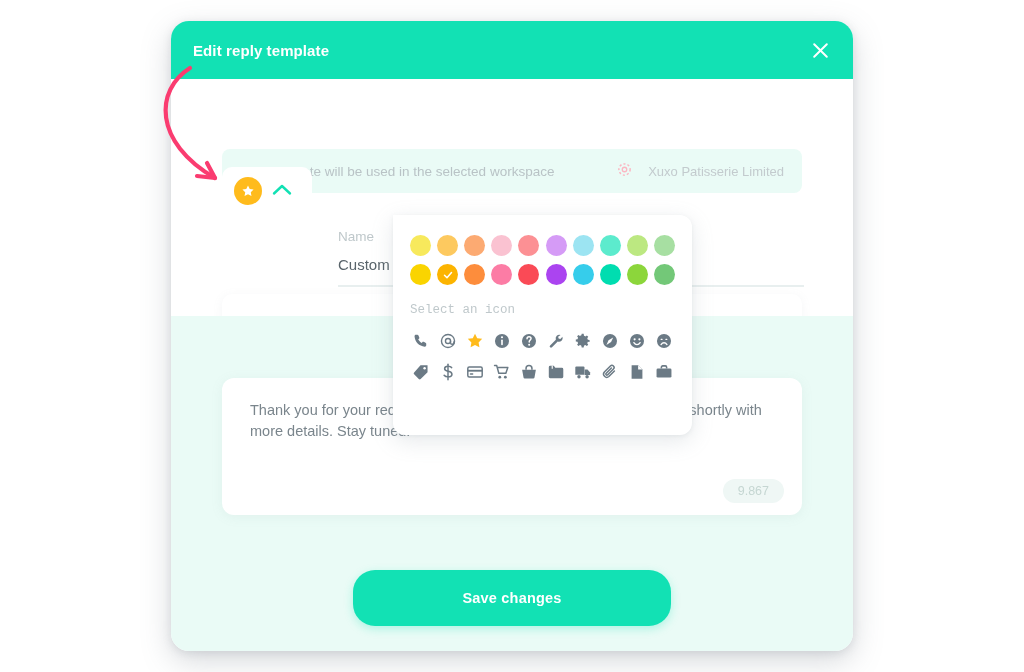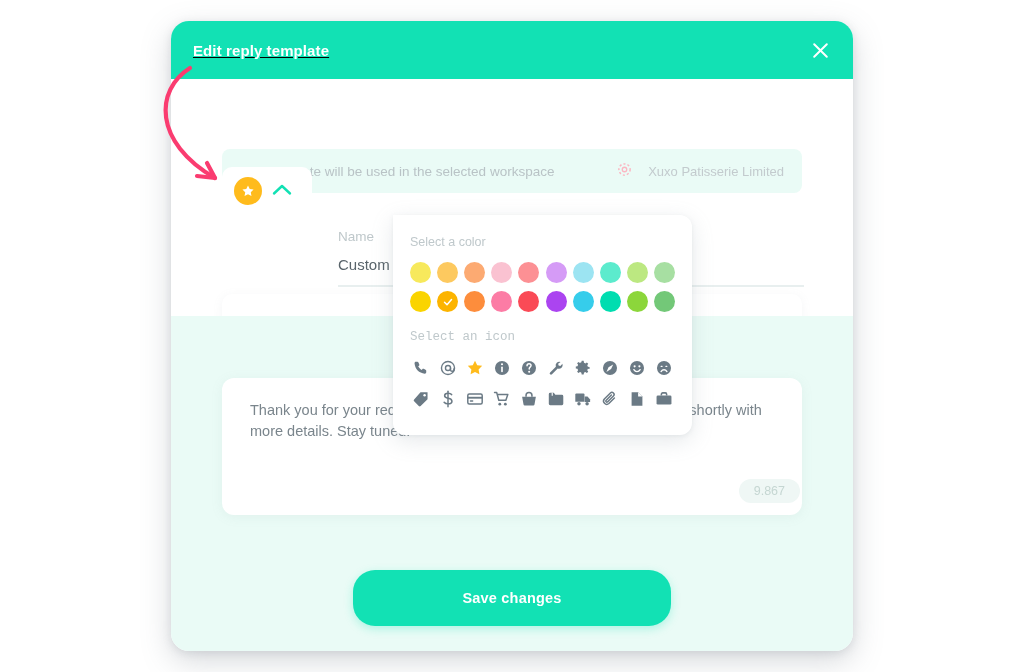--- a/index.html
+++ b/index.html
@@ -28,21 +28,20 @@
     overflow: hidden;
   }
 
   .modal-header {
     position: relative;
     height: 58px;
     background: #12E1B4;
     display: flex;
     align-items: center;
     padding: 16px 22px;
-    text-decoration: underline;
   }
   .modal-title {
     color: #ffffff;
     font-size: 15px;
     font-weight: bold;
     letter-spacing: .1px;
   }
   .close-btn {
     position: absolute;
     right: 18px; top: 50%;
@@ -171,21 +170,21 @@
     box-shadow: 0 2px 12px rgba(140,160,160,0.10);
     padding: 22px 28px;
   }
   .message-text {
     color: #7A858C;
     font-size: 14.5px;
     line-height: 1.45;
   }
   .char-counter {
     position: absolute;
-    right: 2px; bottom: 12px;
+    right: 18px; bottom: 12px;
     background: #EFF7F5;
     color: #C5D6D2;
     font-size: 12.5px;
     border-radius: 12px;
     padding: 5px 15px;
   }
 
   .save-btn {
     position: absolute;
     left: 182px; top: 549px;
@@ -312,21 +311,20 @@
 
     <div class="message-card">
       <div class="message-text">Thank you for your request for a custom order. We'll get back to you shortly with more details. Stay tuned!</div>
       <div class="char-counter">9.867</div>
     </div>
 
     <button class="save-btn">Save changes</button>
 
     <div class="picker-panel">
 
-      <div class="picker-section-label">Select a color</div>
 
       <div class="swatch-row" id="rowLight">
           <div class="swatch" style="background: rgb(247, 233, 92);"></div>
           <div class="swatch" style="background: rgb(253, 201, 95);"></div>
           <div class="swatch" style="background: rgb(252, 170, 114);"></div>
           <div class="swatch" style="background: rgb(250, 194, 209);"></div>
           <div class="swatch" style="background: rgb(252, 144, 148);"></div>
           <div class="swatch" style="background: rgb(213, 155, 246);"></div>
           <div class="swatch" style="background: rgb(156, 228, 242);"></div>
           <div class="swatch" style="background: rgb(92, 235, 205);"></div>

